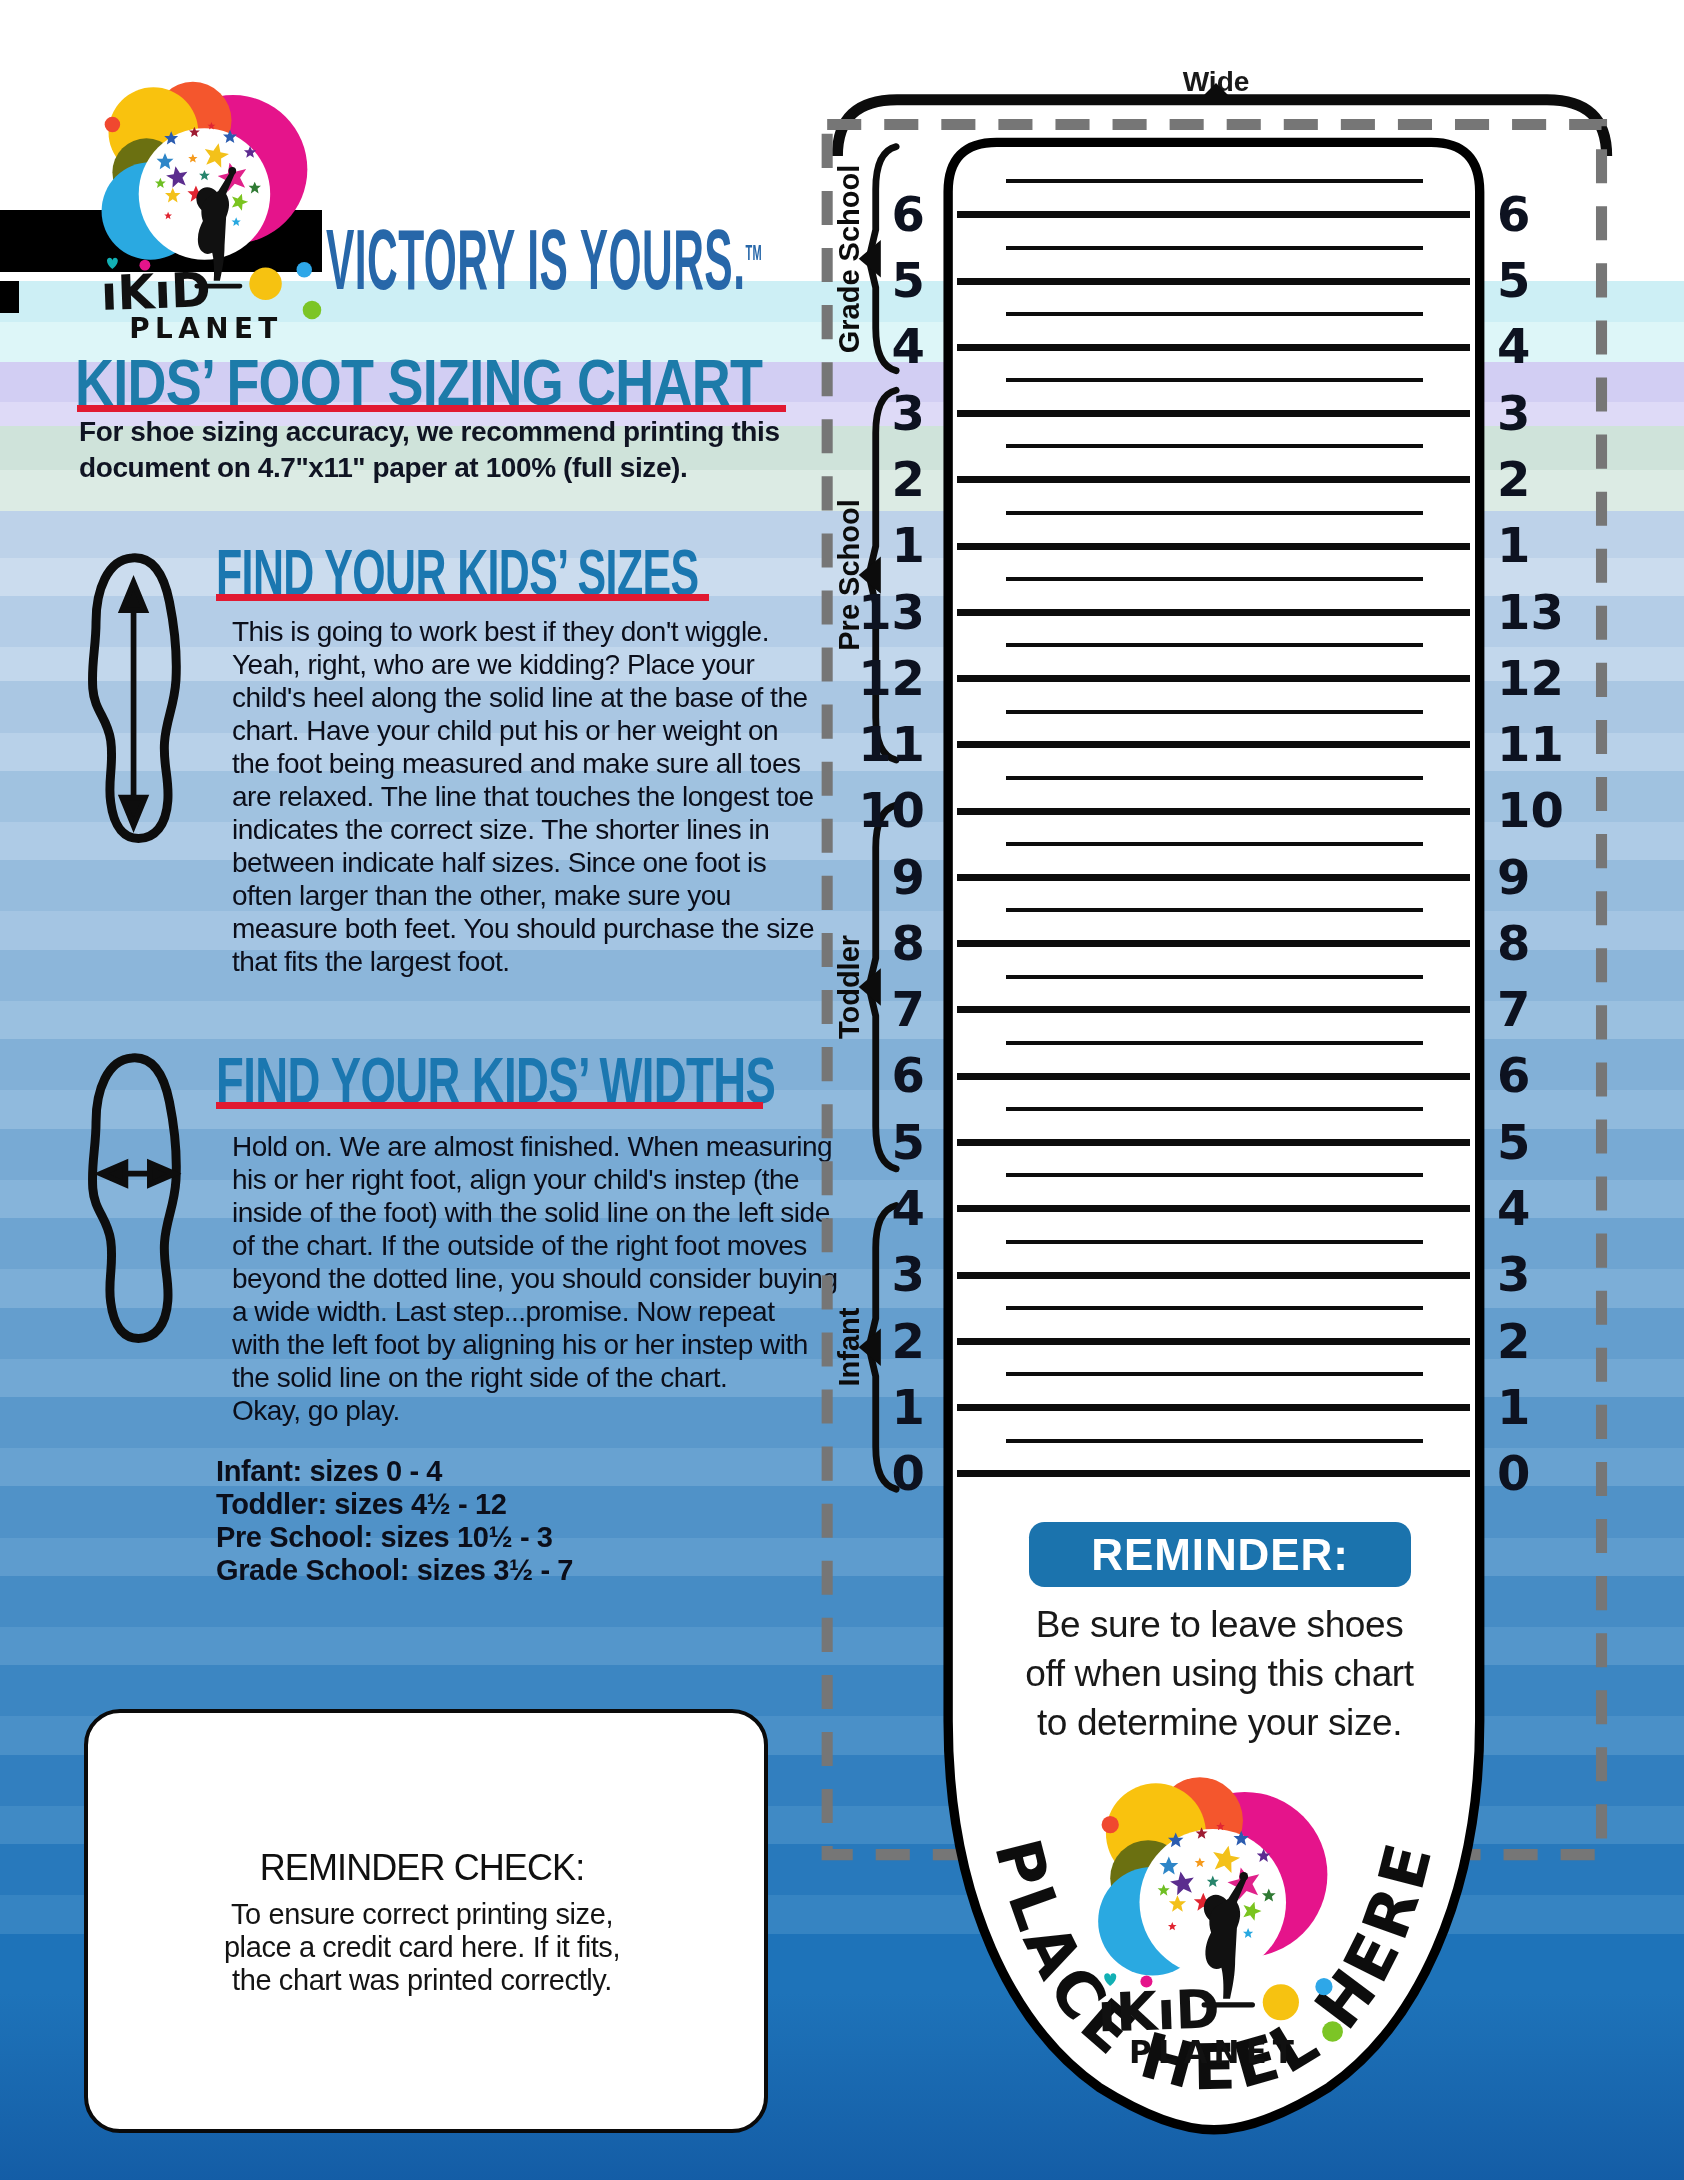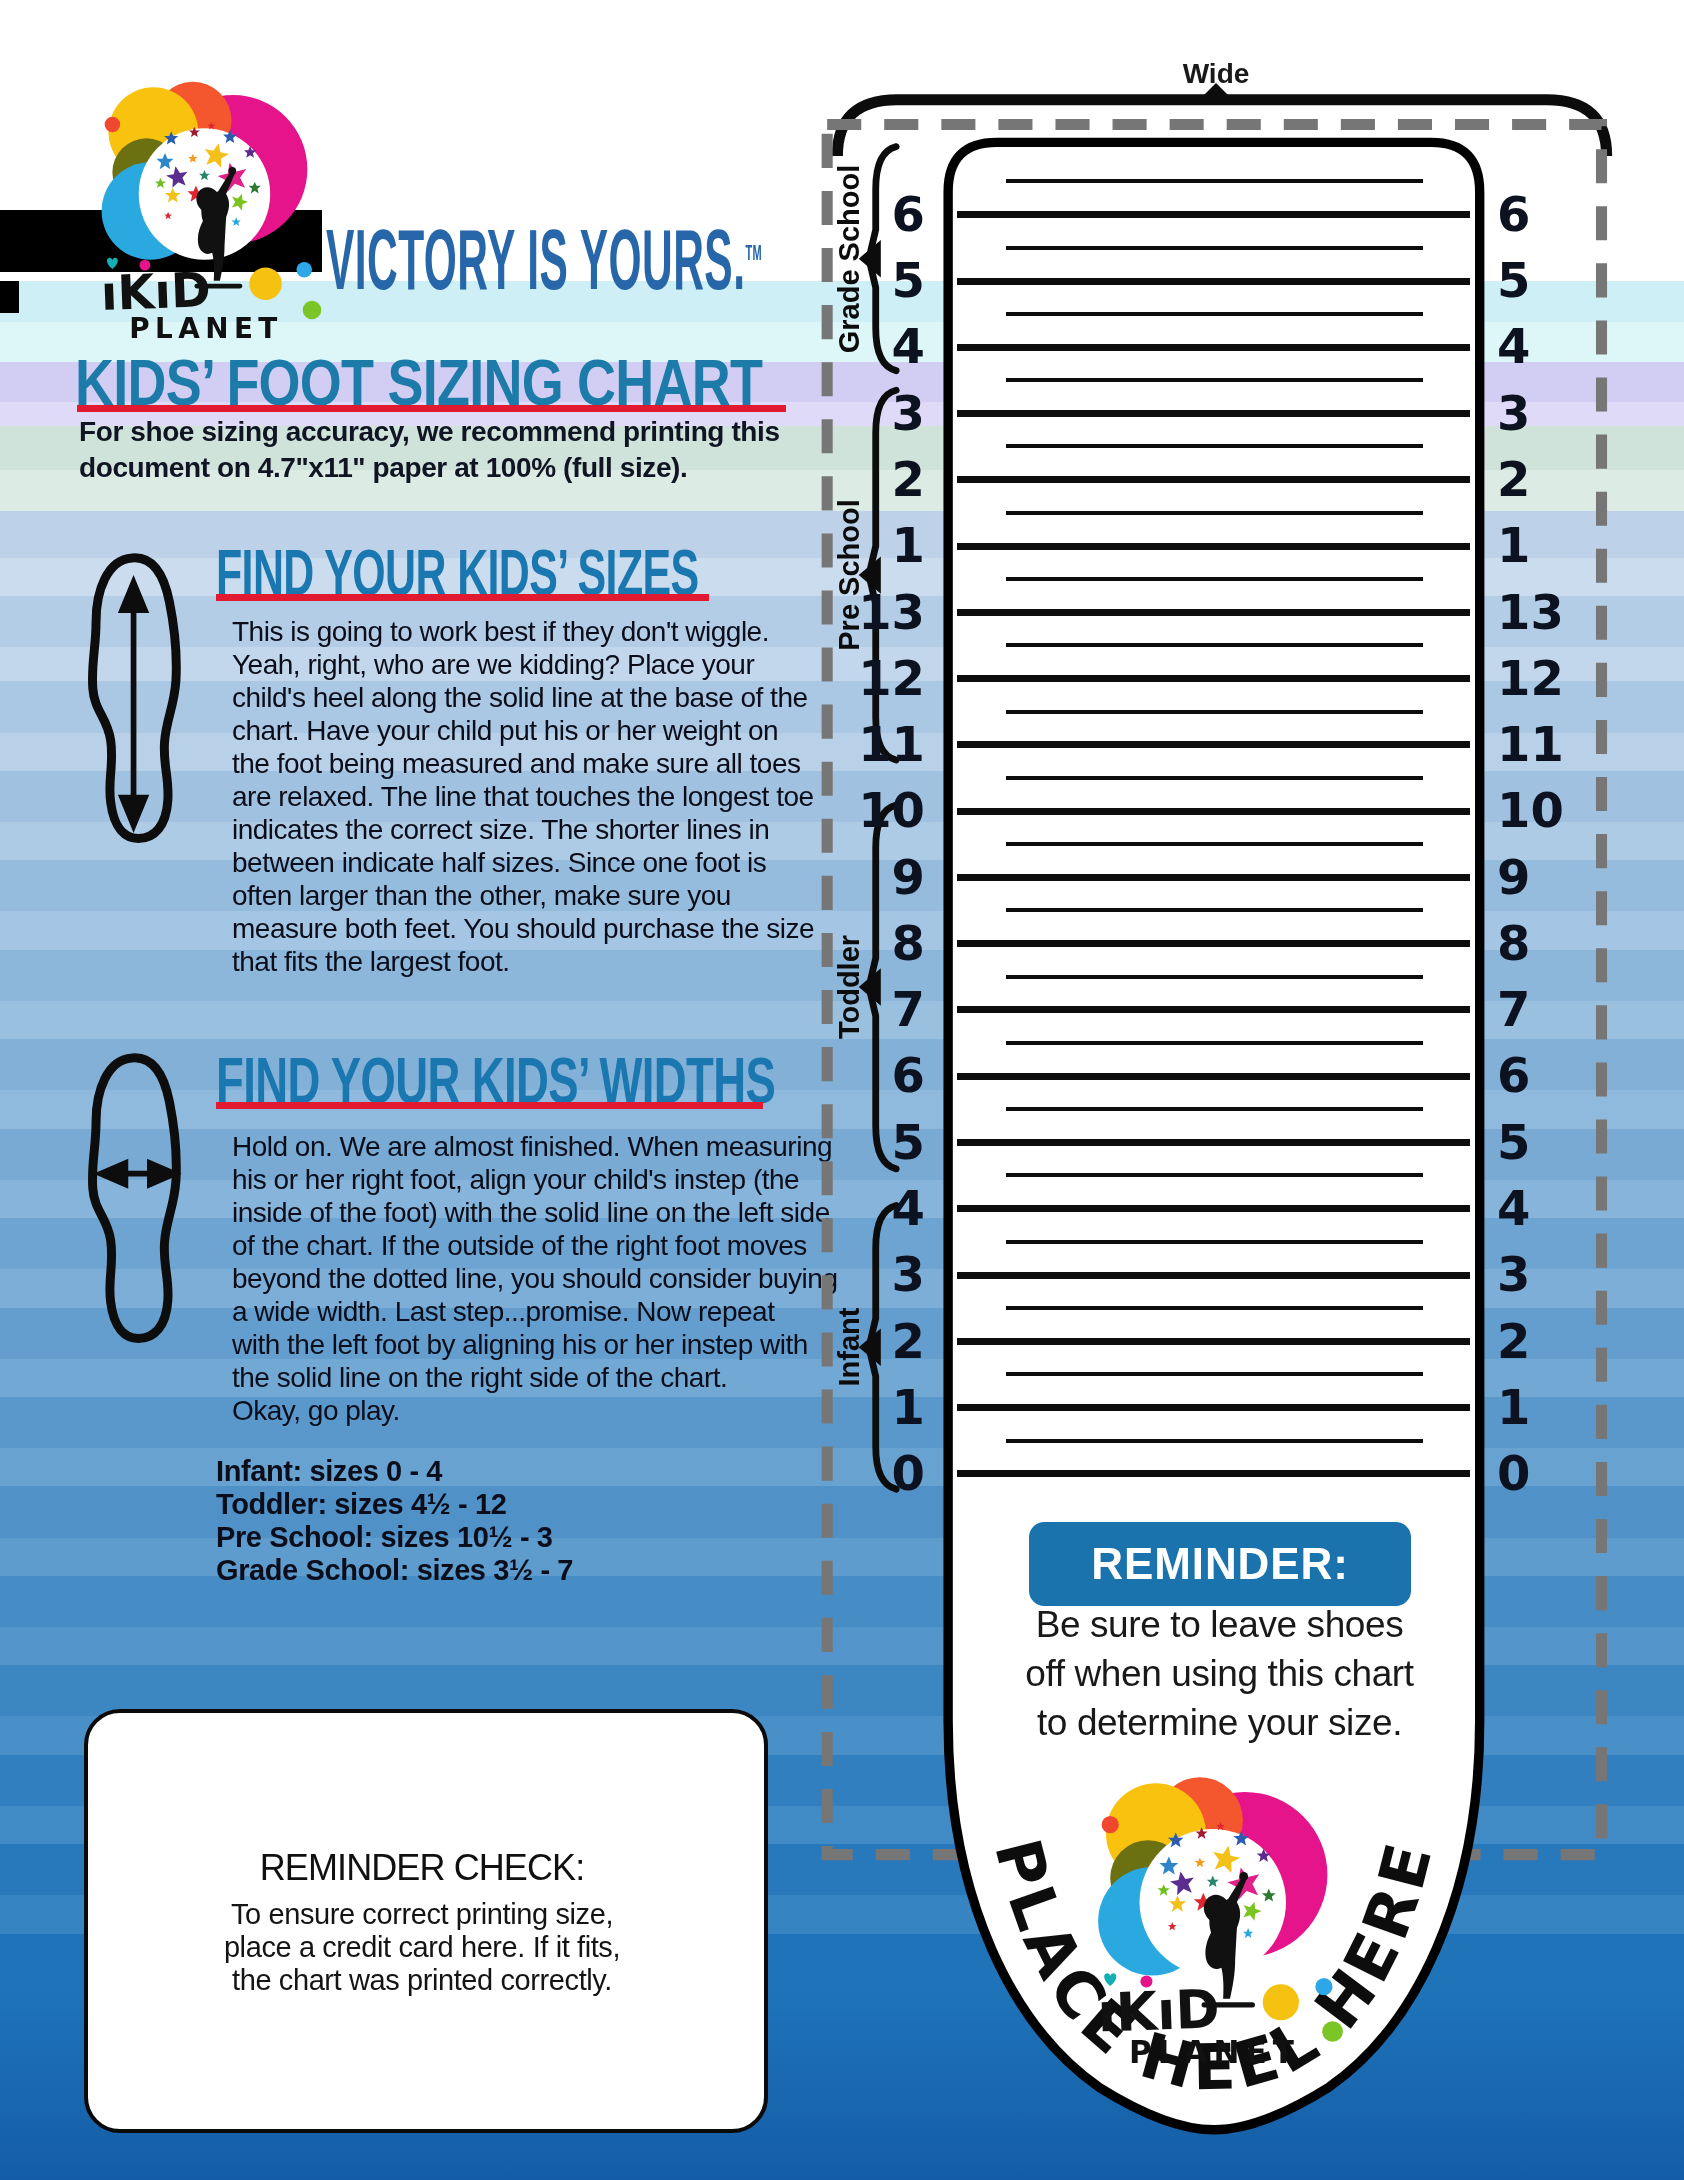--- a/index.html
+++ b/index.html
@@ -38,24 +38,24 @@
   .rule{height:6.8px;background:#e11931;}
   .sub{left:79px;top:414px;font-size:28px;font-weight:700;color:#101423;line-height:36px;
        white-space:pre-line;letter-spacing:-0.4px;}
   .h2{font-size:65px;font-weight:700;color:#1b77b0;transform-origin:left top;white-space:nowrap;letter-spacing:-0.9px;}
   .para{font-size:28px;color:#0b0e1a;line-height:33px;white-space:pre-line;letter-spacing:-0.5px;margin-left:16px;}
   .sizelist div{font-size:29px;font-weight:700;color:#0b0e1a;line-height:33px;letter-spacing:-0.4px;}
   .accbox{left:84px;top:1709px;width:676px;height:416px;background:#fff;border:4.3px solid #0a0a0a;border-radius:36px;}
   .acctitle{left:84px;top:1847px;width:676px;text-align:center;font-size:36px;color:#101010;letter-spacing:-0.9px;}
   .accbody{left:84px;top:1898px;width:676px;text-align:center;font-size:29px;color:#141414;
            line-height:33px;white-space:pre-line;letter-spacing:-0.4px;}
-  .wide{left:1148px;top:58px;width:136px;text-align:center;font-size:28px;font-weight:700;color:#191919;}
+  .wide{left:1148px;top:66px;width:136px;text-align:center;font-size:28px;font-weight:700;color:#191919;}
   .widetri{left:1196px;top:83px;width:0;height:0;border-left:20.4px solid transparent;
            border-right:20.4px solid transparent;border-bottom:20.4px solid #0c0c0c;}
-  .rembox{left:1029px;top:1522px;width:382px;height:84px;background:#1b73ad;border-radius:15.3px;
+  .rembox{left:1029px;top:1522px;width:382px;height:65px;background:#1b73ad;border-radius:15.3px;
           display:flex;align-items:center;justify-content:center;font-size:44px;font-weight:700;color:#fff;letter-spacing:0.9px;}
   .rembody{left:964px;top:1600px;width:511px;text-align:center;font-size:37px;color:#191919;
            line-height:49px;white-space:pre-line;letter-spacing:-0.4px;}
   .num{width:94px;font-size:48px;font-weight:700;color:#0d1220;font-family:"DejaVu Sans","Liberation Sans",sans-serif;
        height:49px;line-height:49px;}
   .num.l{text-align:right;}
   .num.r{text-align:left;}
   .rline{background:#0d0d0d;}
   .glabel{font-size:29px;font-weight:700;color:#0c0c0c;white-space:nowrap;
           transform:translate(-50%,-50%) rotate(-90deg);}

